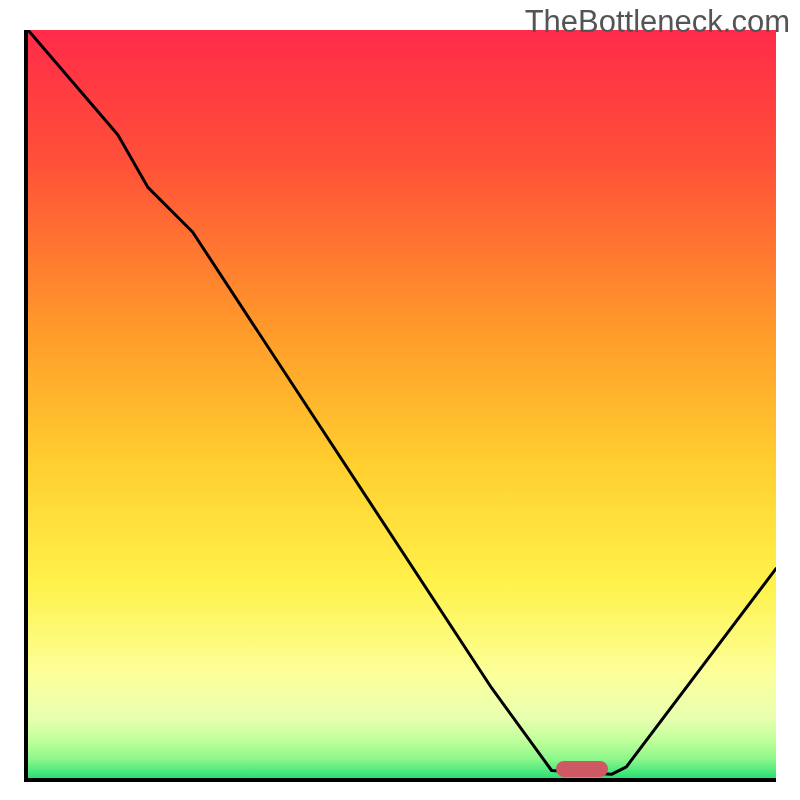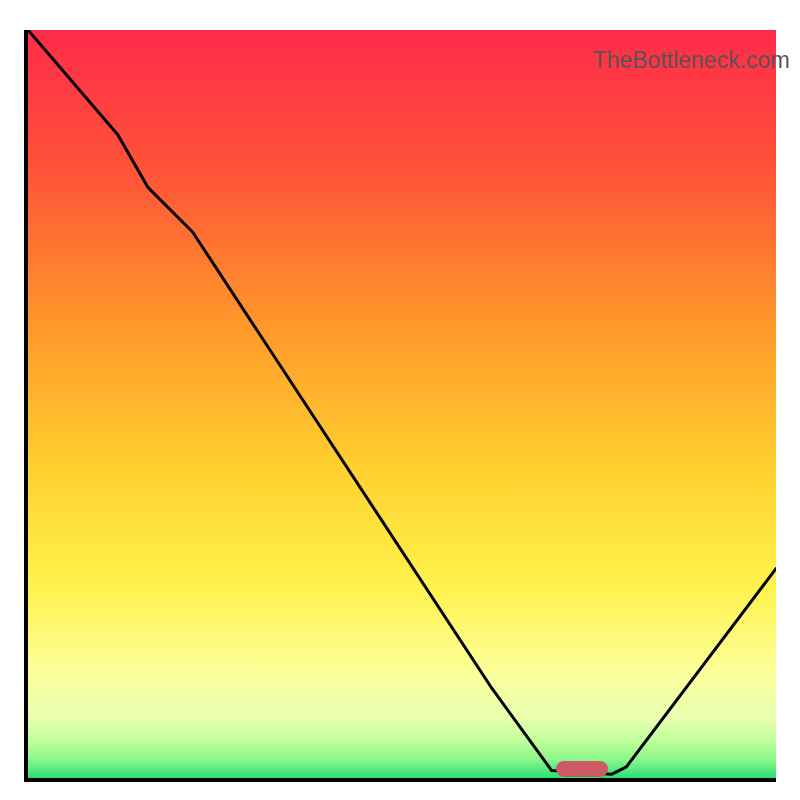--- a/index.html
+++ b/index.html
@@ -12,26 +12,25 @@
   }
   .container {
     position: relative;
     width: 800px;
     height: 800px;
   }
   .watermark {
     position: absolute;
     top: 4px;
     right: 10px;
-    font-size: 23px;
+    font-size: 31px;
     font-weight: 400;
     color: #545454;
     letter-spacing: 0px;
     z-index: 10;
-    margin-top: 43px;
   }
   .plot-frame {
     position: absolute;
     left: 24px;
     top: 30px;
     width: 752px;
     height: 752px;
     border-left: 4px solid #000;
     border-bottom: 4px solid #000;
     box-sizing: border-box;

